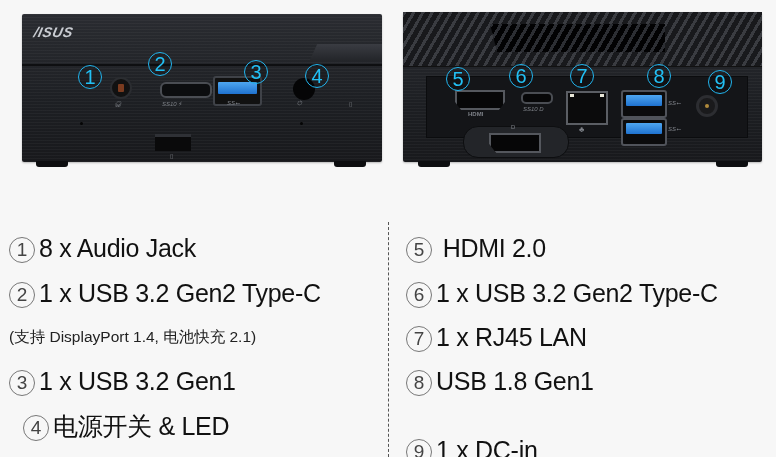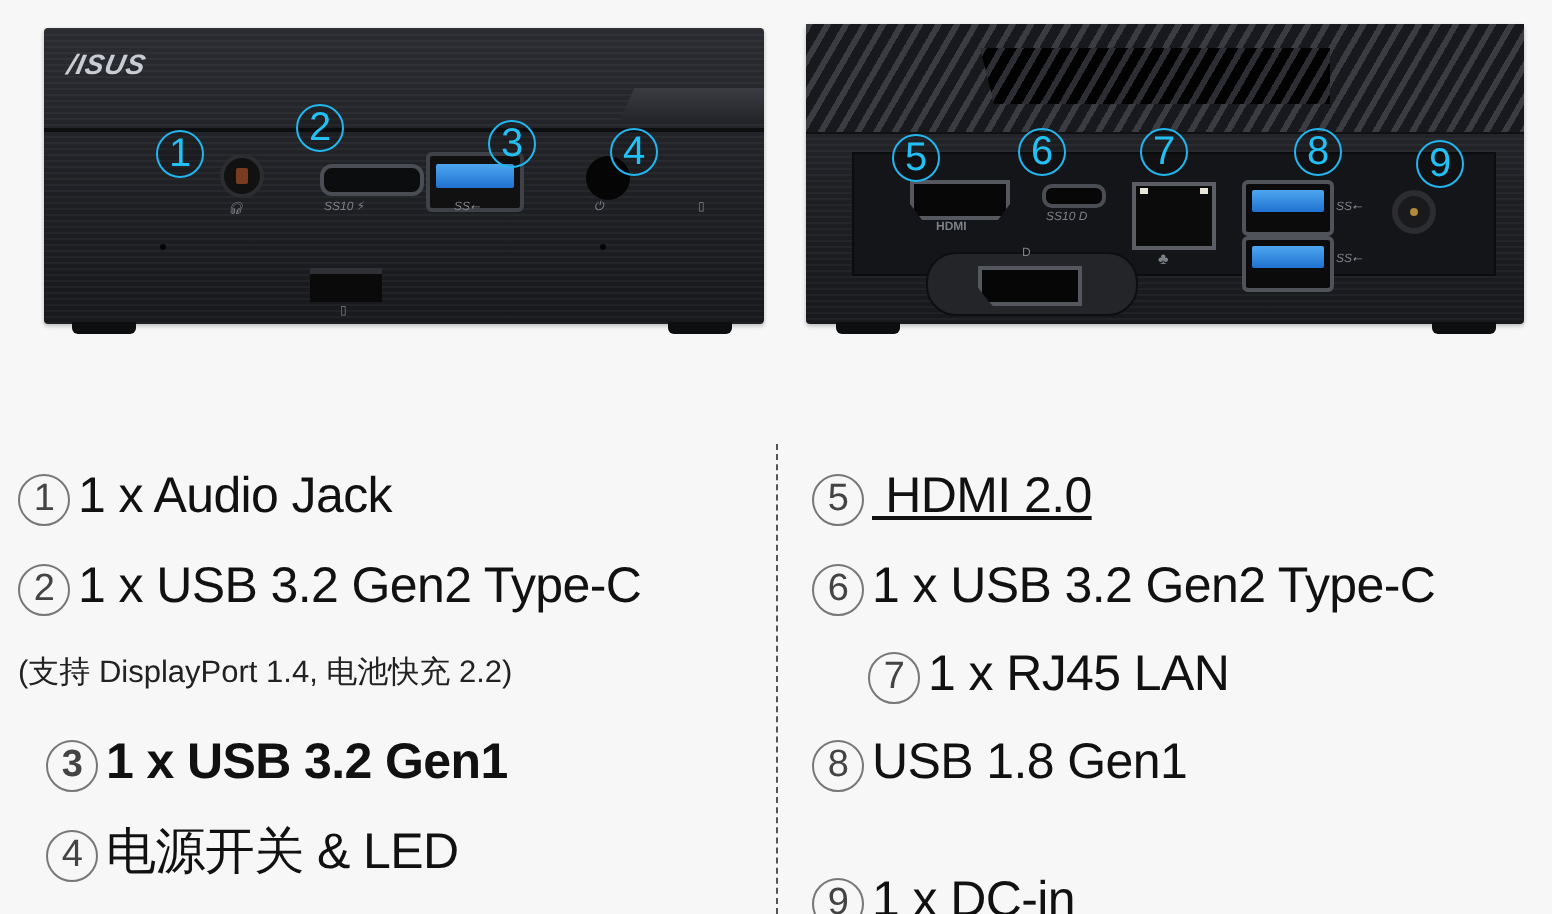--- a/index.html
+++ b/index.html
@@ -144,40 +144,40 @@
   <div class="callout" style="left:167px;top:52px;">7</div>
   <div class="callout" style="left:244px;top:52px;">8</div>
   <div class="callout" style="left:305px;top:58px;">9</div>
 </div>
 <div class="foot" style="left:418px;top:161px;"></div>
 <div class="foot" style="left:716px;top:161px;"></div>
 
 <div class="divider"></div>
 
 <div class="spec" style="left:9px;top:234px;">
-  <span class="num">1</span><span>1 x Audio Jack</span>
+  <span class="num">1</span><span>8 x Audio Jack</span>
 </div>
 <div class="spec" style="left:9px;top:279px;">
   <span class="num">2</span><span>1 x USB 3.2 Gen2 Type-C</span>
 </div>
-<div class="spec-note" style="left:9px;top:327px;">(支持 DisplayPort 1.4, 电池快充 2.2)</div>
-<div class="spec" style="left:23px;top:367px;font-weight:bold;">
+<div class="spec-note" style="left:9px;top:327px;">(支持 DisplayPort 1.4, 电池快充 2.1)</div>
+<div class="spec" style="left:9px;top:367px;">
   <span class="num">3</span><span>1 x USB 3.2 Gen1</span>
 </div>
 <div class="spec" style="left:23px;top:412px;">
   <span class="num">4</span><span>电源开关 &amp; LED</span>
 </div>
 
-<div class="spec" style="left:406px;top:234px;text-decoration:underline;">
+<div class="spec" style="left:406px;top:234px;">
   <span class="num">5</span><span> HDMI 2.0</span>
 </div>
 <div class="spec" style="left:406px;top:279px;">
   <span class="num">6</span><span>1 x USB 3.2 Gen2 Type-C</span>
 </div>
-<div class="spec" style="left:406px;top:323px;margin-left:28px;">
+<div class="spec" style="left:406px;top:323px;">
   <span class="num">7</span><span>1 x RJ45 LAN</span>
 </div>
 <div class="spec" style="left:406px;top:367px;">
   <span class="num">8</span><span>USB 1.8 Gen1</span>
 </div>
 <div class="spec" style="left:406px;top:436px;">
   <span class="num">9</span><span>1 x DC-in</span>
 </div>
 
 </body></html>

